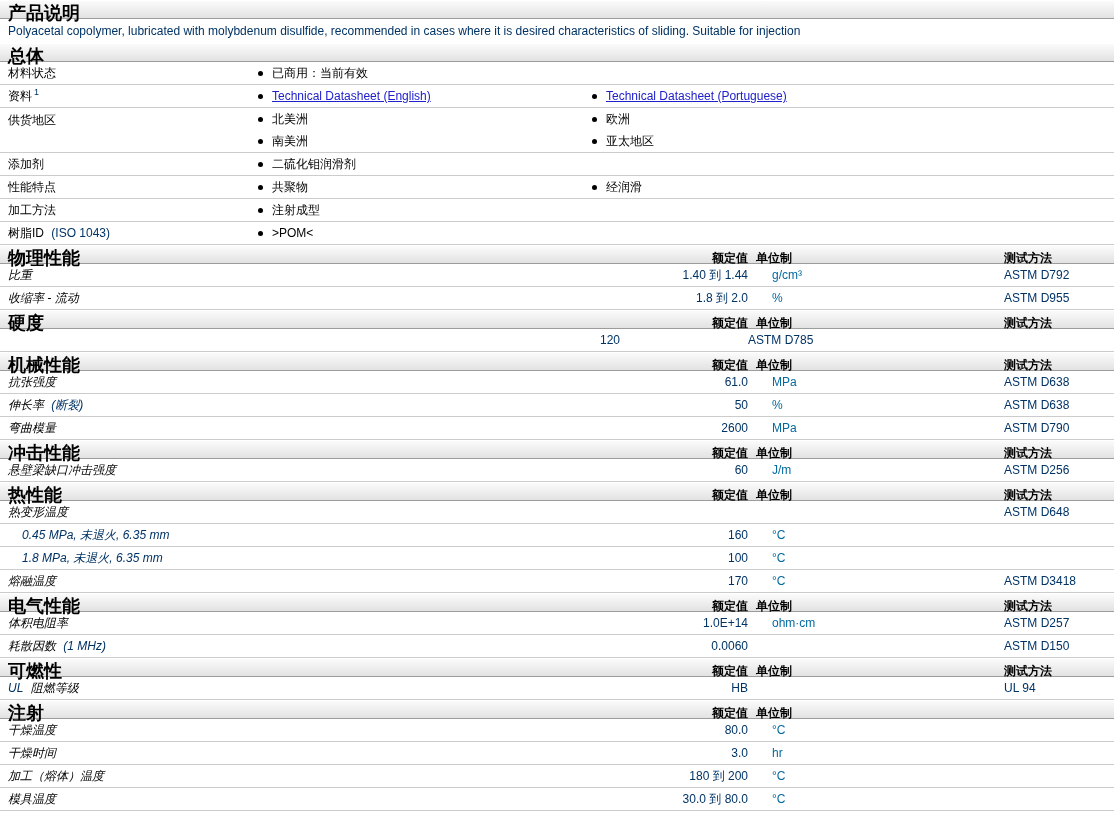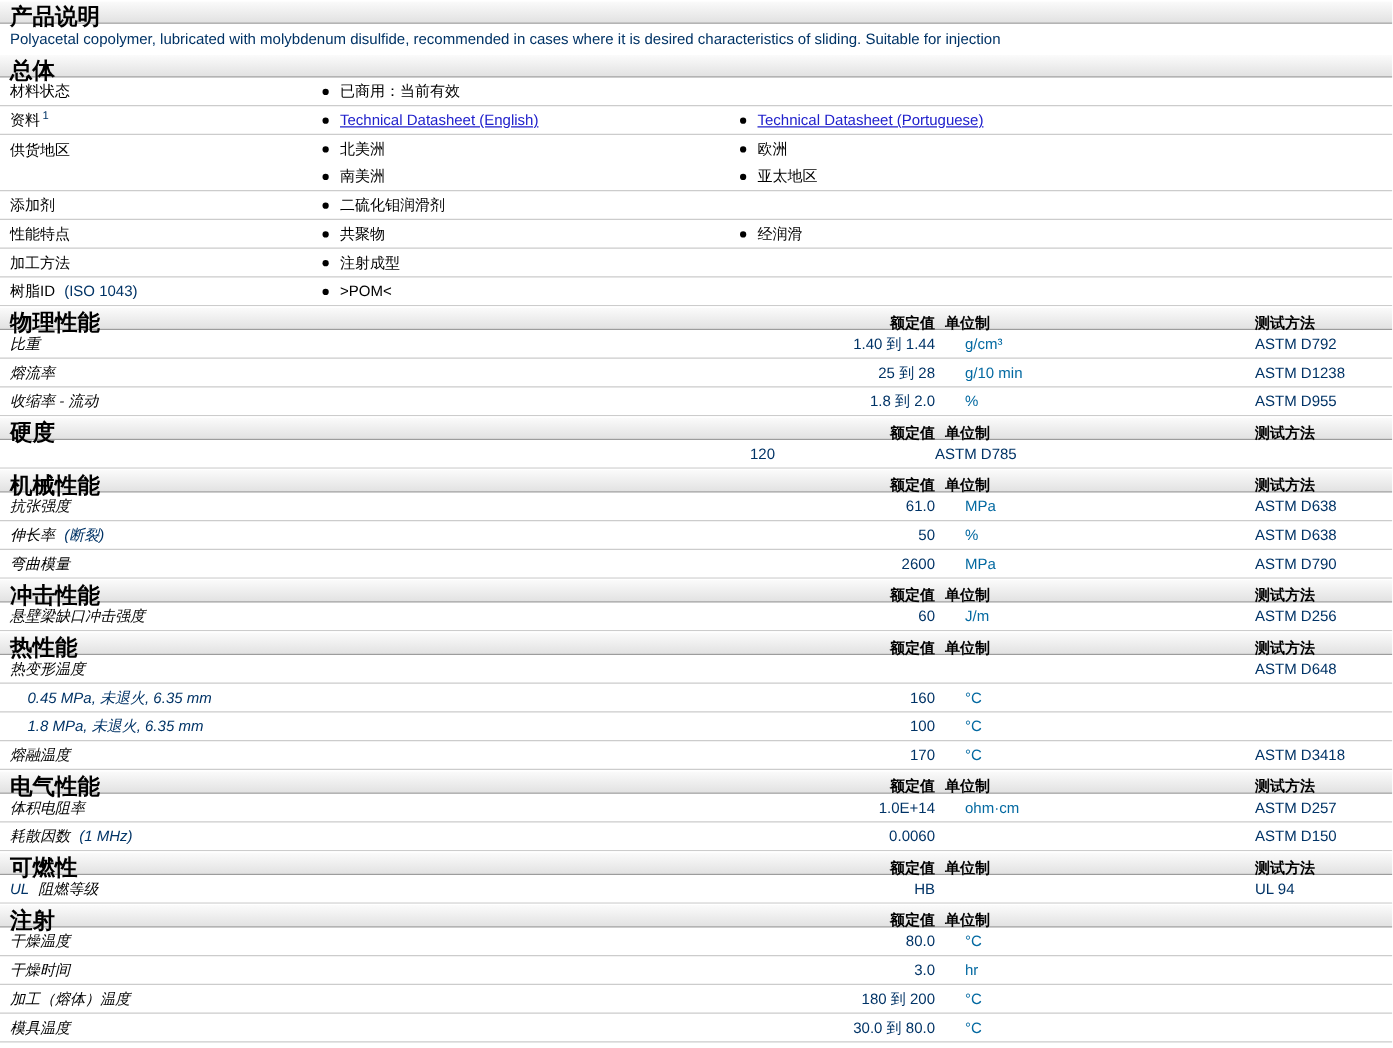--- a/index.html
+++ b/index.html
@@ -161,26 +161,20 @@
     <span class="col-method">测试方法</span>
   </div>
 
   <div class="prow">
     <div class="plabel"><span>比重</span></div>
     <div class="pvalue">1.40 到 1.44</div>
     <div class="punit">g/cm³</div>
     <div class="pmethod">ASTM D792</div>
   </div>
   <div class="prow">
-    <div class="plabel"><span>熔流率</span></div>
-    <div class="pvalue">25 到 28</div>
-    <div class="punit">g/10 min</div>
-    <div class="pmethod">ASTM D1238</div>
-  </div>
-  <div class="prow">
     <div class="plabel"><span>收缩率 - 流动</span></div>
     <div class="pvalue">1.8 到 2.0</div>
     <div class="punit">%</div>
     <div class="pmethod">ASTM D955</div>
   </div>
 
   <div class="bar">
     <span class="sec-title">硬度</span>
     <span class="col-value">额定值</span>
     <span class="col-unit">单位制</span>

